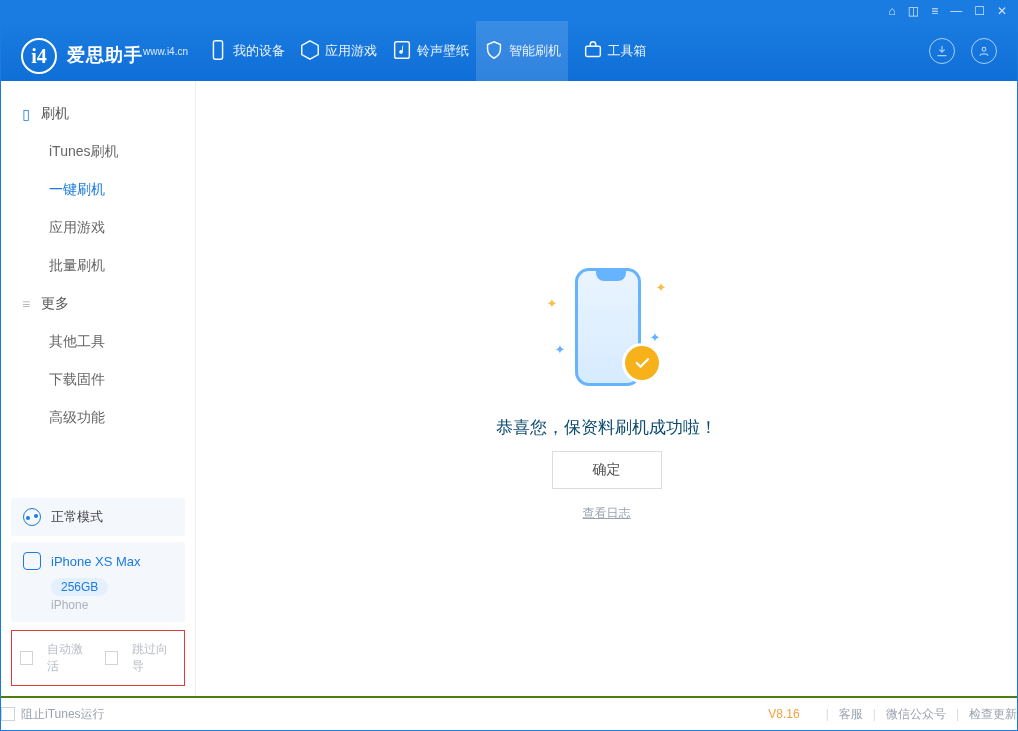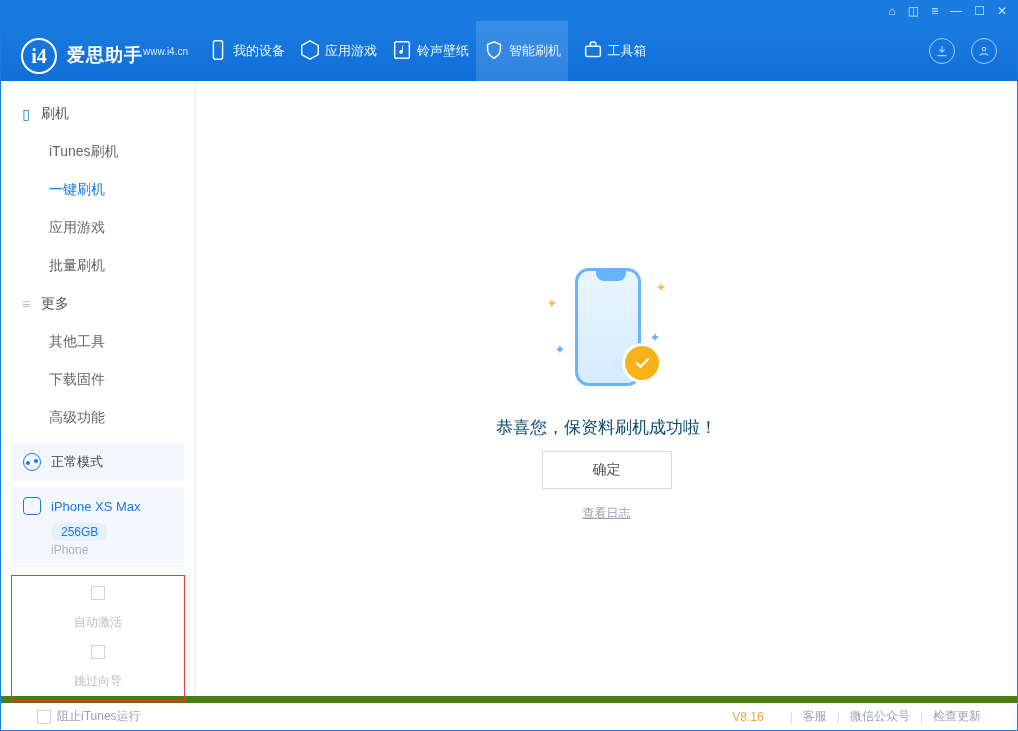--- a/index.html
+++ b/index.html
@@ -30,34 +30,34 @@
   .mode-box, .device-box { margin:6px 10px; padding:10px 12px; background:#f4f7fb; border-radius:2px; font-size:13px; color:#444; display:flex; align-items:flex-start; gap:10px;}
   .mode-box .micon { width:18px; height:18px; border:1.5px solid #1a7be0; border-radius:50%; display:flex; align-items:center; justify-content:center; position:relative;}
   .mode-box .micon::before{content:""; width:4px; height:4px; background:#1a7be0; border-radius:50%; position:absolute; left:2px; top:7px;}
   .mode-box .micon::after{content:""; width:4px; height:4px; background:#1a7be0; border-radius:50%; position:absolute; right:2px; bottom:7px;}
   .device-box { display:block;}
   .device-box .drow { display:flex; align-items:center; gap:10px;}
   .device-box .dicon { width:18px; height:18px; border:1.5px solid #1a7be0; border-radius:4px; position:relative;}
   .device-box .dname { color:#1a7be0; font-weight:500;}
   .device-box .badge { display:inline-block; margin:8px 0 2px 28px; background:#e4f0ff; color:#1a7be0; border-radius:10px; padding:2px 10px; font-size:12px;}
   .device-box .sub { color:#aab2bd; font-size:12px; margin-left:28px;}
-  .opt-row { margin:8px 10px 10px 10px; border:1.5px solid #e23b3b; padding:10px 8px; display:flex; align-items:center; gap:14px; font-size:12px; color:#b7bcc6;flex-direction:column;}
+  .opt-row { margin:8px 10px 10px 10px; border:1.5px solid #e23b3b; padding:10px 8px; display:flex; align-items:center; gap:14px; font-size:12px; color:#b7bcc6;}
   .chk { width:14px; height:14px; border:1px solid #cfd4db; background:#fff;}
   .main { flex:1; display:flex; flex-direction:column; align-items:center; justify-content:center; position:relative;}
   .illus { width:140px; height:140px; position:relative; margin-bottom:20px;}
   .phone { position:absolute; left:38px; top:12px; width:66px; height:118px; border:3px solid #66b3ff; border-radius:14px; background:linear-gradient(180deg,#eaf4ff,#d6ebff);}
   .phone::before { content:""; position:absolute; top:0; left:18px; width:30px; height:10px; background:#66b3ff; border-radius:0 0 8px 8px;}
   .badge-check { position:absolute; right:18px; bottom:16px; width:34px; height:34px; background:#f6b11b; border-radius:50%; display:flex; align-items:center; justify-content:center; box-shadow:0 0 0 3px #fff;}
   .badge-check svg { width:18px; height:18px; fill:#fff;}
   .spark { position:absolute; color:#f7be4b; font-size:13px;}
   .s1 { left:10px; top:40px;} .s2 { left:18px; top:86px; color:#66b3ff;} .s3 { right:10px; top:24px;} .s4 { right:16px; top:74px; color:#66b3ff;}
   .succ-text { font-size:17px; color:#0c4a6e; margin-bottom:12px;}
-  .ok-btn { width:130px; height:38px; border:1px solid #d9dde3; background:#fff; color:#555; font-size:14px; cursor:default; margin-bottom:16px;}
+  .ok-btn { width:110px; height:38px; border:1px solid #d9dde3; background:#fff; color:#555; font-size:14px; cursor:default; margin-bottom:16px;}
   .log-link { font-size:12px; color:#9aa2ad; text-decoration:underline; cursor:default;}
-  .footer { height:34px; border-top:7px solid #4d7c0f; display:flex; align-items:center; padding:0 36px; font-size:12px; color:#9aa2ad;}
+  .footer { height:34px; border-top:2px solid #4d7c0f; display:flex; align-items:center; padding:0 0; font-size:12px; color:#9aa2ad;}
   .footer .fchk { display:flex; align-items:center; gap:6px;}
   .footer .right { margin-left:auto; display:flex; align-items:center; gap:10px;}
   .footer .sep { color:#d7dbe1;}
   .footer .ver { color:#f2a23a; margin-right:16px;}
 </style>
 </head>
 <body>
 
 <div class="window">
 

